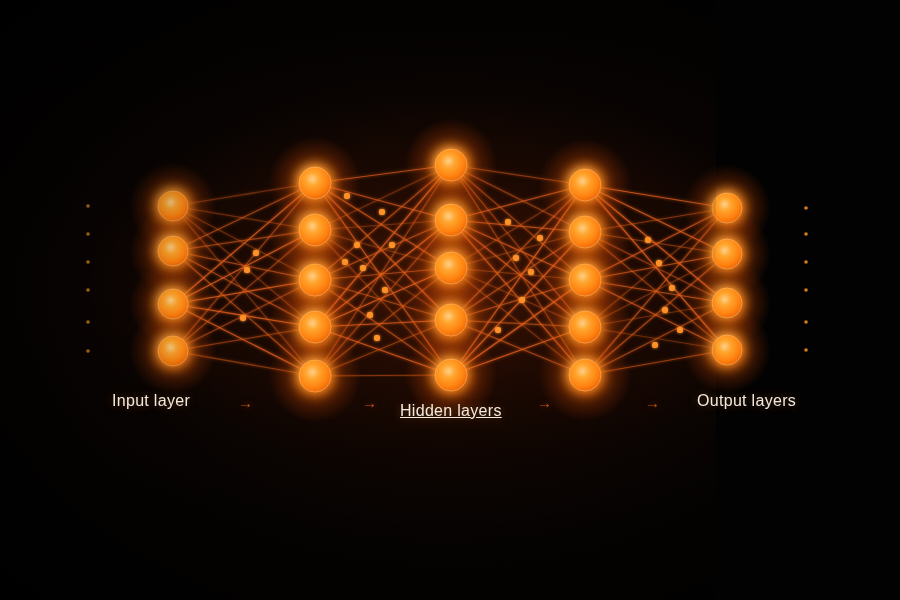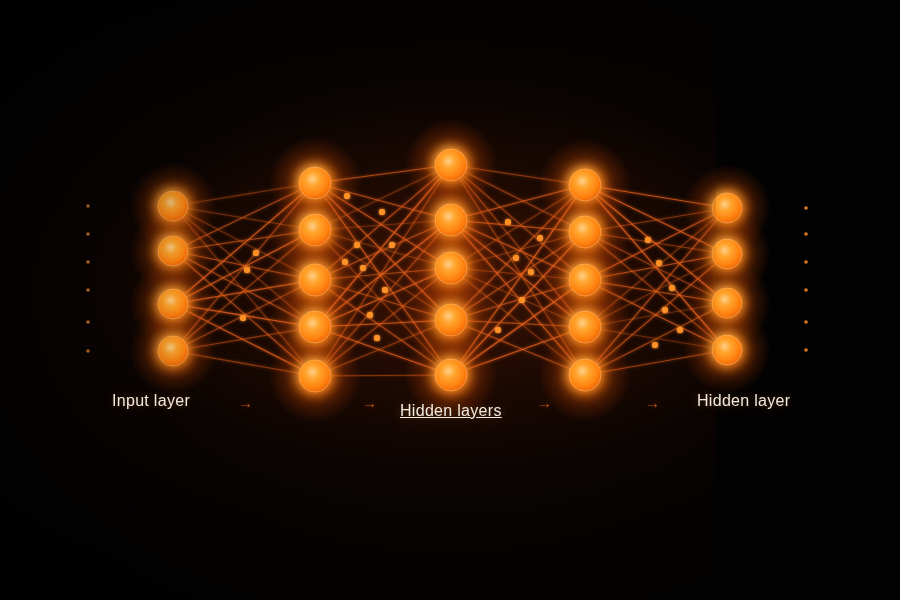--- a/index.html
+++ b/index.html
@@ -275,21 +275,21 @@
         <circle cx="727" cy="254" r="15" fill="url(#nodeFill)" stroke="#ffca7a" stroke-width="0.9" stroke-opacity="0.5" filter="url(#nodeGlow)"></circle>
         <circle cx="727" cy="303" r="15" fill="url(#nodeFill)" stroke="#ffca7a" stroke-width="0.9" stroke-opacity="0.5" filter="url(#nodeGlow)"></circle>
         <circle cx="727" cy="350" r="15" fill="url(#nodeFill)" stroke="#ffca7a" stroke-width="0.9" stroke-opacity="0.5" filter="url(#nodeGlow)"></circle>
       </g>
   </svg>
 
   <div id="vignette"></div>
 
   <div class="lbl" style="left:112px; top:392px;">Input layer</div>
   <div class="lbl" style="left:400px; top:402px;text-decoration:underline;">Hidden layers</div>
-  <div class="lbl" style="left:697px; top:392px;">Hidden layer</div>
+  <div class="lbl" style="left:697px; top:392px;">Output layers</div>
 
   <div id="arrow-host">
       <div class="arrow" style="left: 238px; top: 395px;">→</div>
       <div class="arrow" style="left: 362px; top: 395px;">→</div>
       <div class="arrow" style="left: 537px; top: 395px;">→</div>
       <div class="arrow" style="left: 645px; top: 395px;">→</div>
     </div>
 </div>
 
 </body></html>

